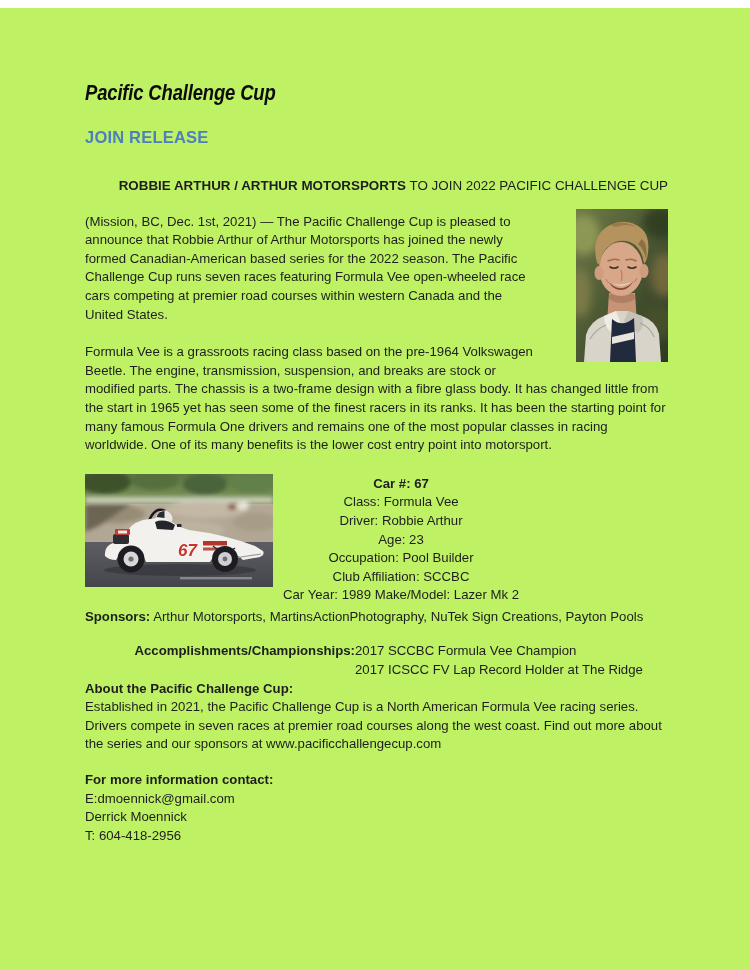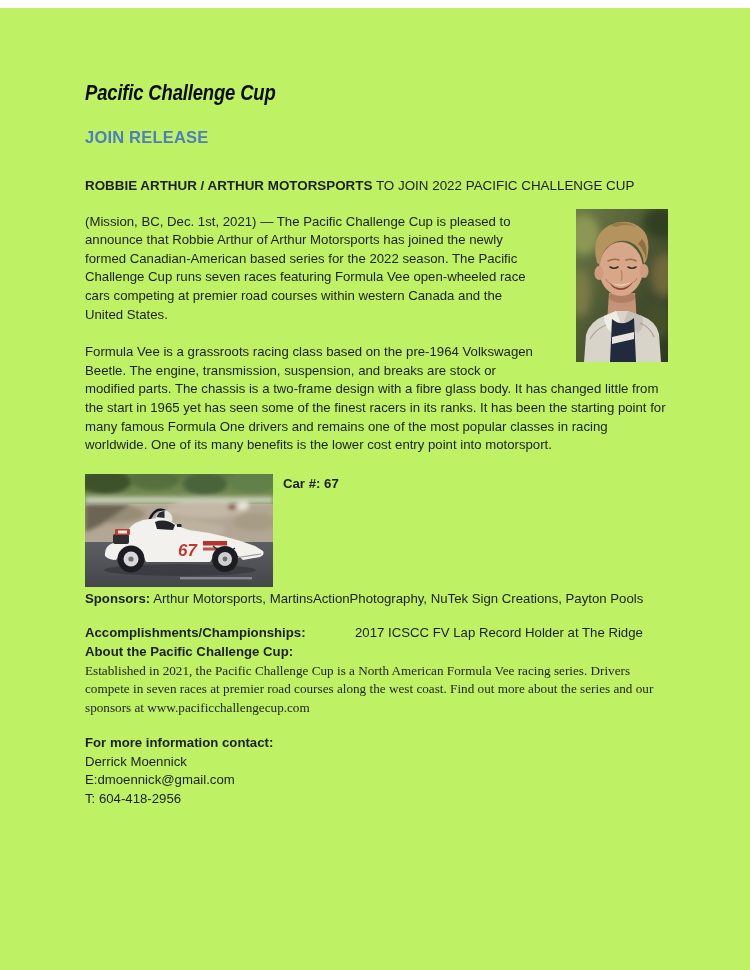--- a/index.html
+++ b/index.html
@@ -22,40 +22,40 @@
     transform:scaleX(0.84);transform-origin:0 50%;
   }
   .press-release{
     margin:23px 0 0 0;
     color:var(--press-release-blue,#4d7fbe);
     font-size:16.5px;line-height:19px;font-weight:bold;
     letter-spacing:0.2px;
   }
   .headline{
     margin:30px 0 0 0;
-    text-align:left;white-space:nowrap;
+    text-align:right;white-space:nowrap;
     font-size:13.4px;
   }
   .intro-wrap{margin-top:17px;}
   .intro-wrap p{margin:0 0 19px 0;}
   .portrait{
     float:right;width:92px;height:153px;
     margin:-4px 0 6px 36px;
   }
   .portrait svg,.car-photo svg{display:block;width:100%;height:100%;}
   .car-section{display:flex;margin-top:9px;}
   .car-photo{width:188px;height:113px;flex:0 0 auto;margin-right:10px;}
   .car-info{padding-top:1px;text-align:center;}
   .ci-line{white-space:nowrap;}
   .sponsors{margin:3px 0 0 0;white-space:nowrap;}
   .accomplishments{display:flex;margin-top:16px;}
-  .accomplishments .label{width:270px;flex:0 0 auto;font-weight:bold;}
+  .accomplishments .label{width:270px;flex:0 0 auto;font-weight:bold;text-align:right;}
   .accomplishments .items div{white-space:nowrap;}
   .about{margin-top:0;}
-  .about p{margin:0;font-family:Liberation Serif, serif;}
+  .about p{margin:0;}
   .contact{margin-top:17px;}
 </style>
 </head>
 <body>
 
 <div class="page">
 
   <div class="logo">Pacific Challenge Cup</div>
 
   <div class="press-release">JOIN RELEASE</div>
@@ -178,38 +178,48 @@
           <circle cx="46" cy="85" r="2.6" fill="#6f7073"></circle>
           <circle cx="140" cy="85" r="13" fill="#1e1e20"></circle>
           <circle cx="140" cy="85" r="7" fill="#cfcfd2"></circle>
           <circle cx="140" cy="85" r="2.4" fill="#6f7073"></circle>
         </g>
         <rect x="95" y="103" width="72" height="2.4" fill="#cdd1d8" opacity="0.45"></rect>
       </svg>
     </div>
     <div class="car-info">
       <div class="ci-line b">Car #: 67</div>
+      <div>
+
+      <div class="ci-line">Class: Formula Vee</div>
+          <div class="ci-line">Driver: Robbie Arthur</div>
+          <div class="ci-line">Age: 23</div>
+          <div class="ci-line">Occupation: Pool Builder</div>
+          <div class="ci-line">Club Affiliation: SCCBC</div>
+          <div class="ci-line">Car Year: 1989 Make/Model: Lazer Mk 2</div>
+        </div>
     </div>
   </div>
 
   <div class="sponsors"><span class="b">Sponsors:</span><span> Arthur Motorsports, MartinsActionPhotography, NuTek Sign Creations, Payton Pools</span></div>
 
   <div class="accomplishments">
     <div class="label">Accomplishments/Championships:</div>
     <div class="items">
 
+        <div>2017 SCCBC Formula Vee Champion</div>
         <div>2017 ICSCC FV Lap Record Holder at The Ridge</div>
       </div>
   </div>
 
   <div class="about">
     <div class="b">About the Pacific Challenge Cup:</div>
     <p>Established in 2021, the Pacific Challenge Cup is a North American Formula Vee racing series. Drivers compete in seven races at premier road courses along the west coast. Find out more about the series and our sponsors at www.pacificchallengecup.com</p>
   </div>
 
   <div class="contact">
     <div class="b">For more information contact:</div>
+    <div>E:dmoennick@gmail.com</div>
     <div>Derrick Moennick</div>
-    <div>E:dmoennick@gmail.com</div>
     <div>T: 604-418-2956</div>
   </div>
 
 </div>
 
 </body></html>

